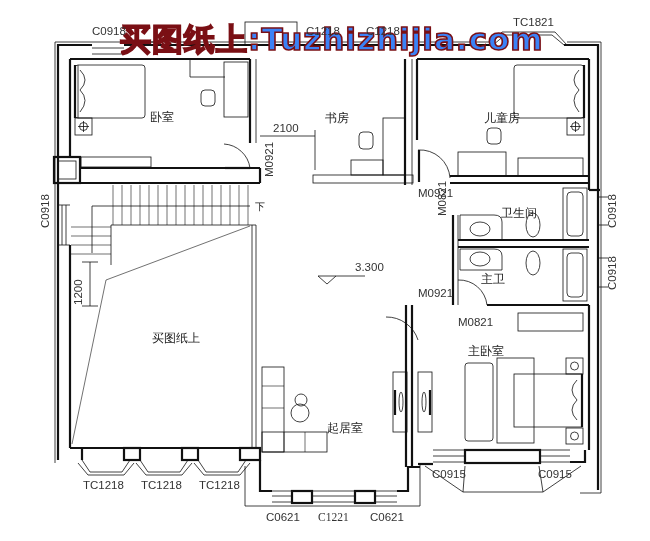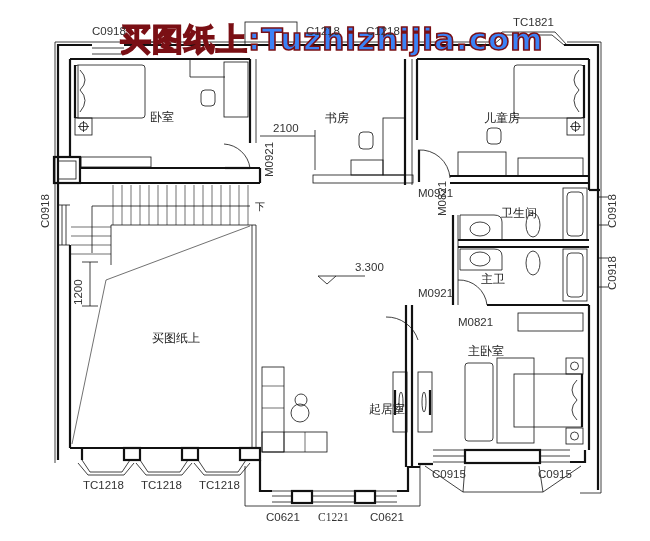--- a/index.html
+++ b/index.html
@@ -283,13 +283,13 @@
 <div class="lbl" style="left:355px; top:262px;">3.300</div>
 <div class="room" style="left:255px; top:202px; font-size:10px;">下</div>
 
 <div class="room" style="left:150px; top:111px;">卧室</div>
 <div class="room" style="left:325px; top:112px;">书房</div>
 <div class="room" style="left:484px; top:112px;text-align:center;">儿童房</div>
 <div class="room" style="left:501px; top:207px;">卫生间</div>
 <div class="room" style="left:481px; top:273px;">主卫</div>
 <div class="room" style="left:468px; top:345px;">主卧室</div>
 <div class="room" style="left:152px; top:332px;">买图纸上</div>
-<div class="room" style="left:327px; top:403px;margin-left:42px;">起居室</div>
+<div class="room" style="left:327px; top:422px;">起居室</div>
 
 </body></html>

